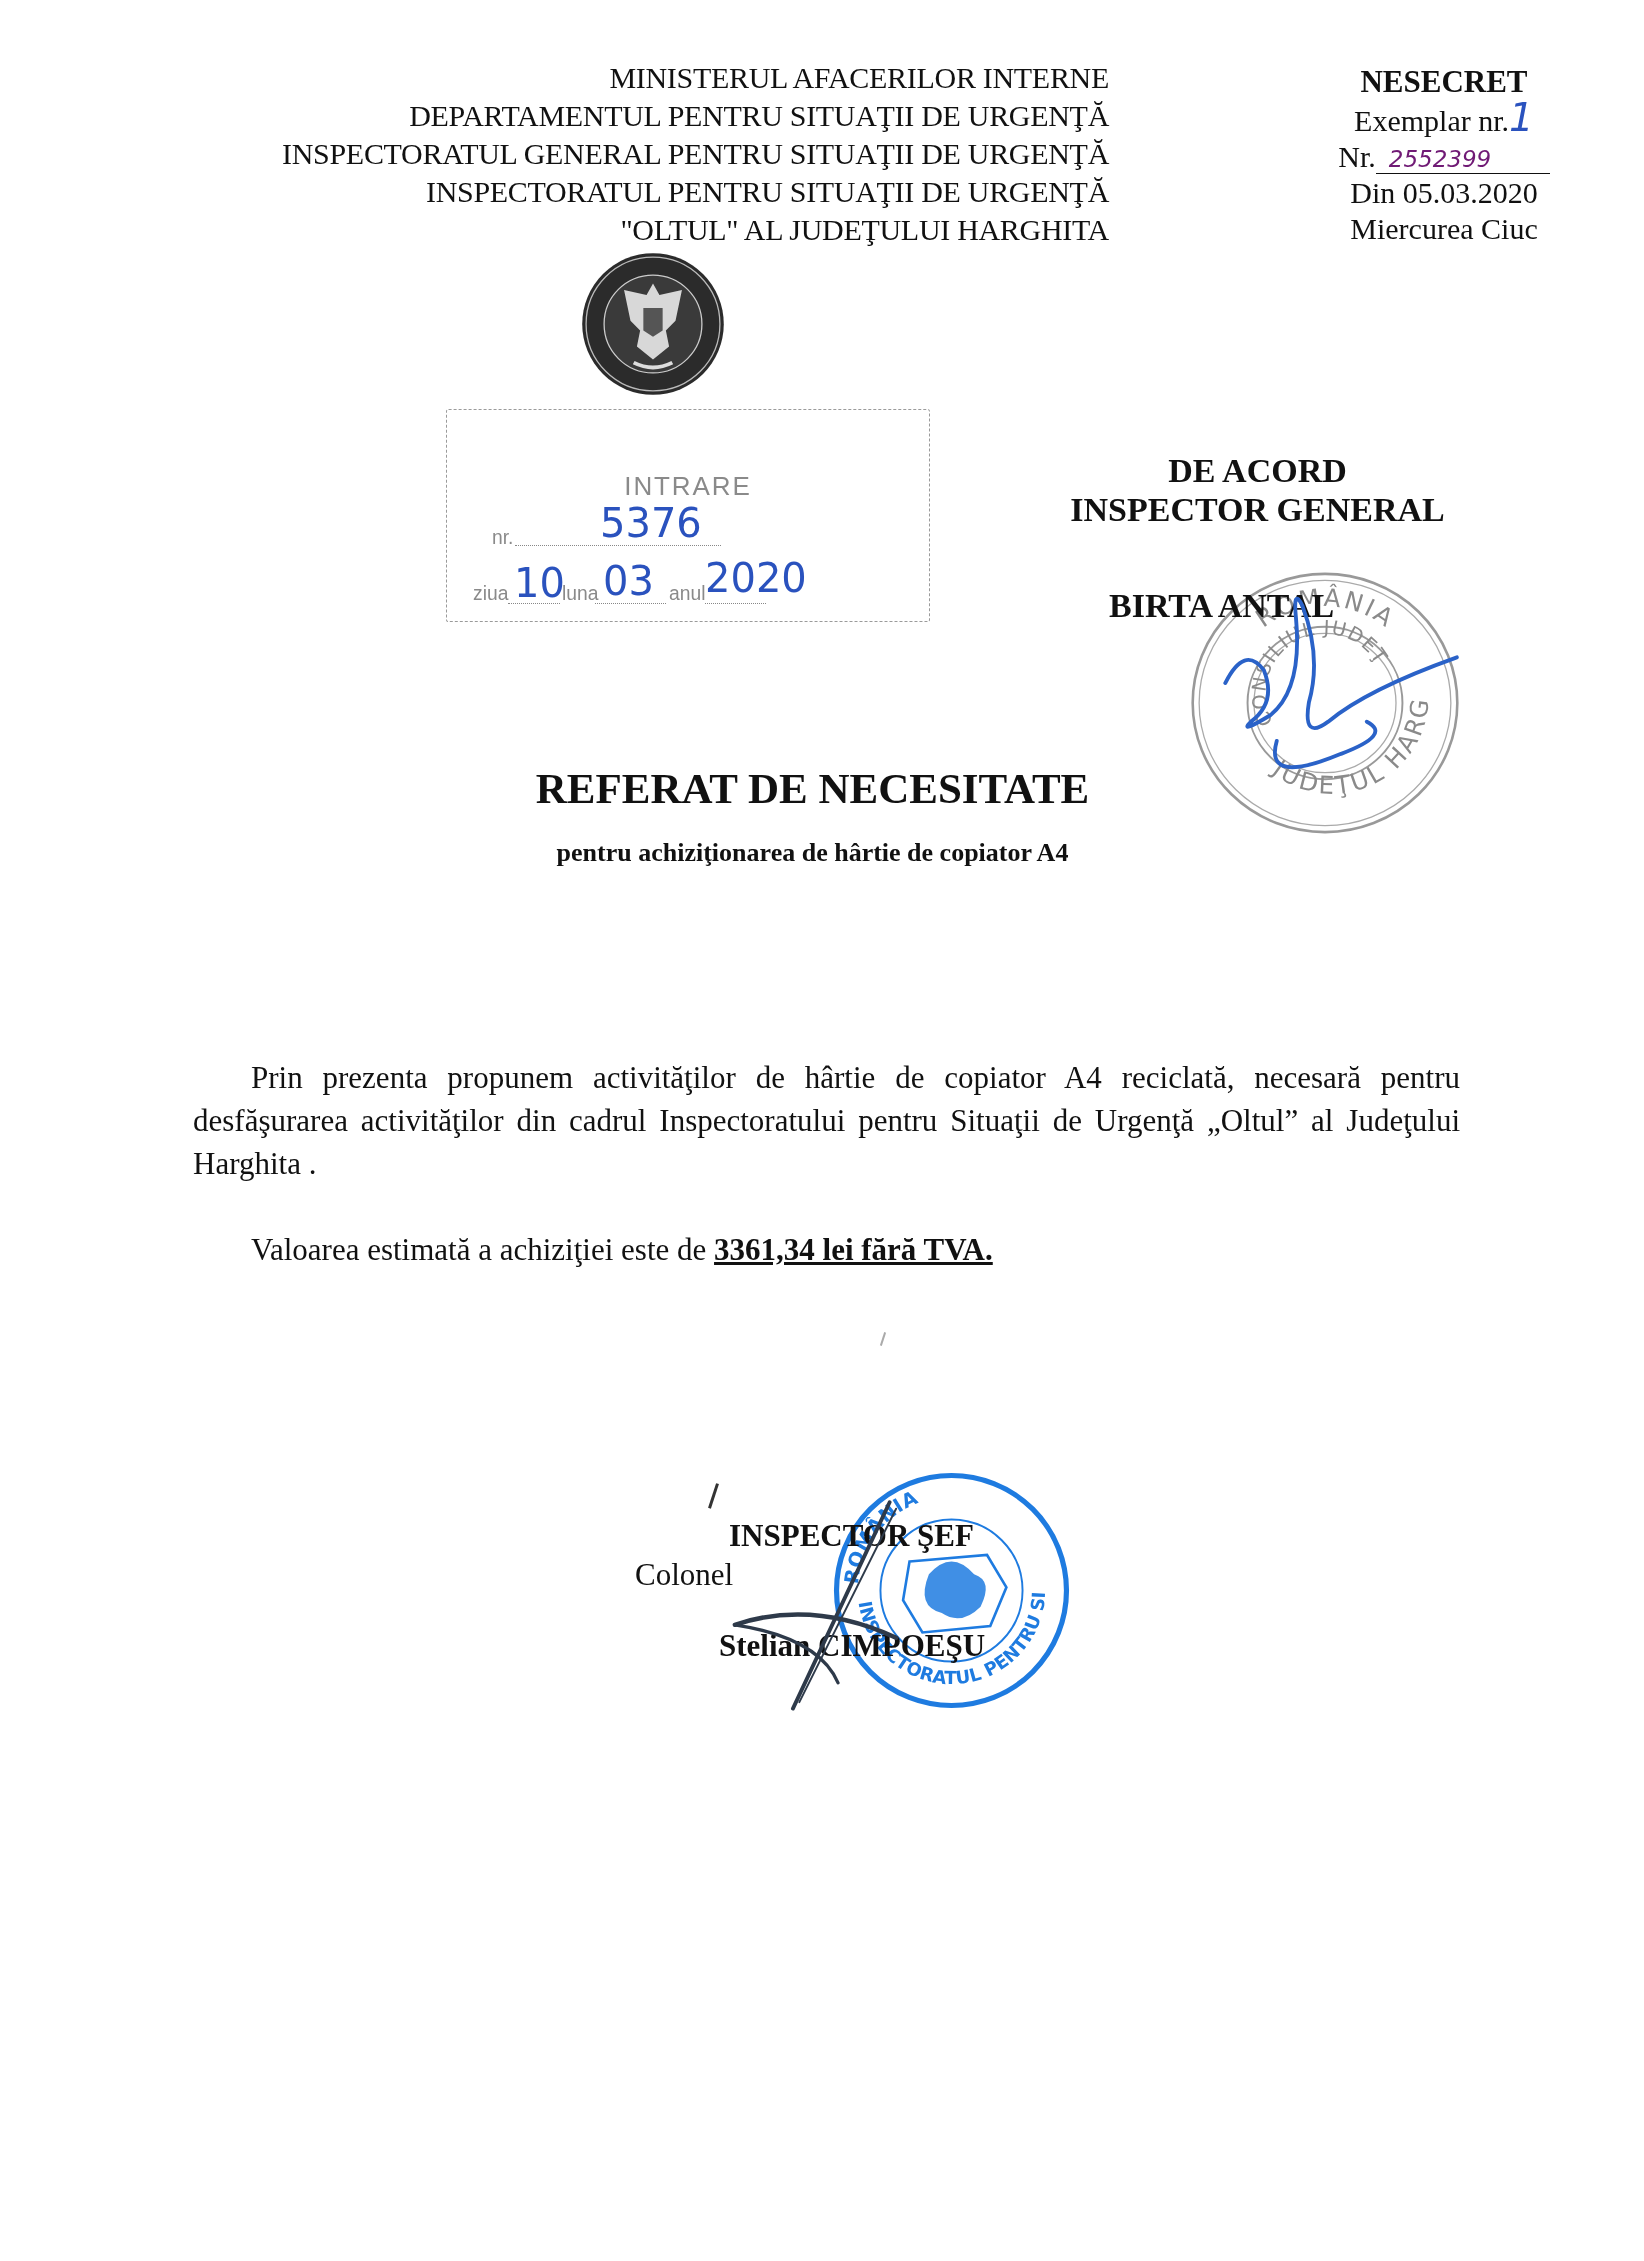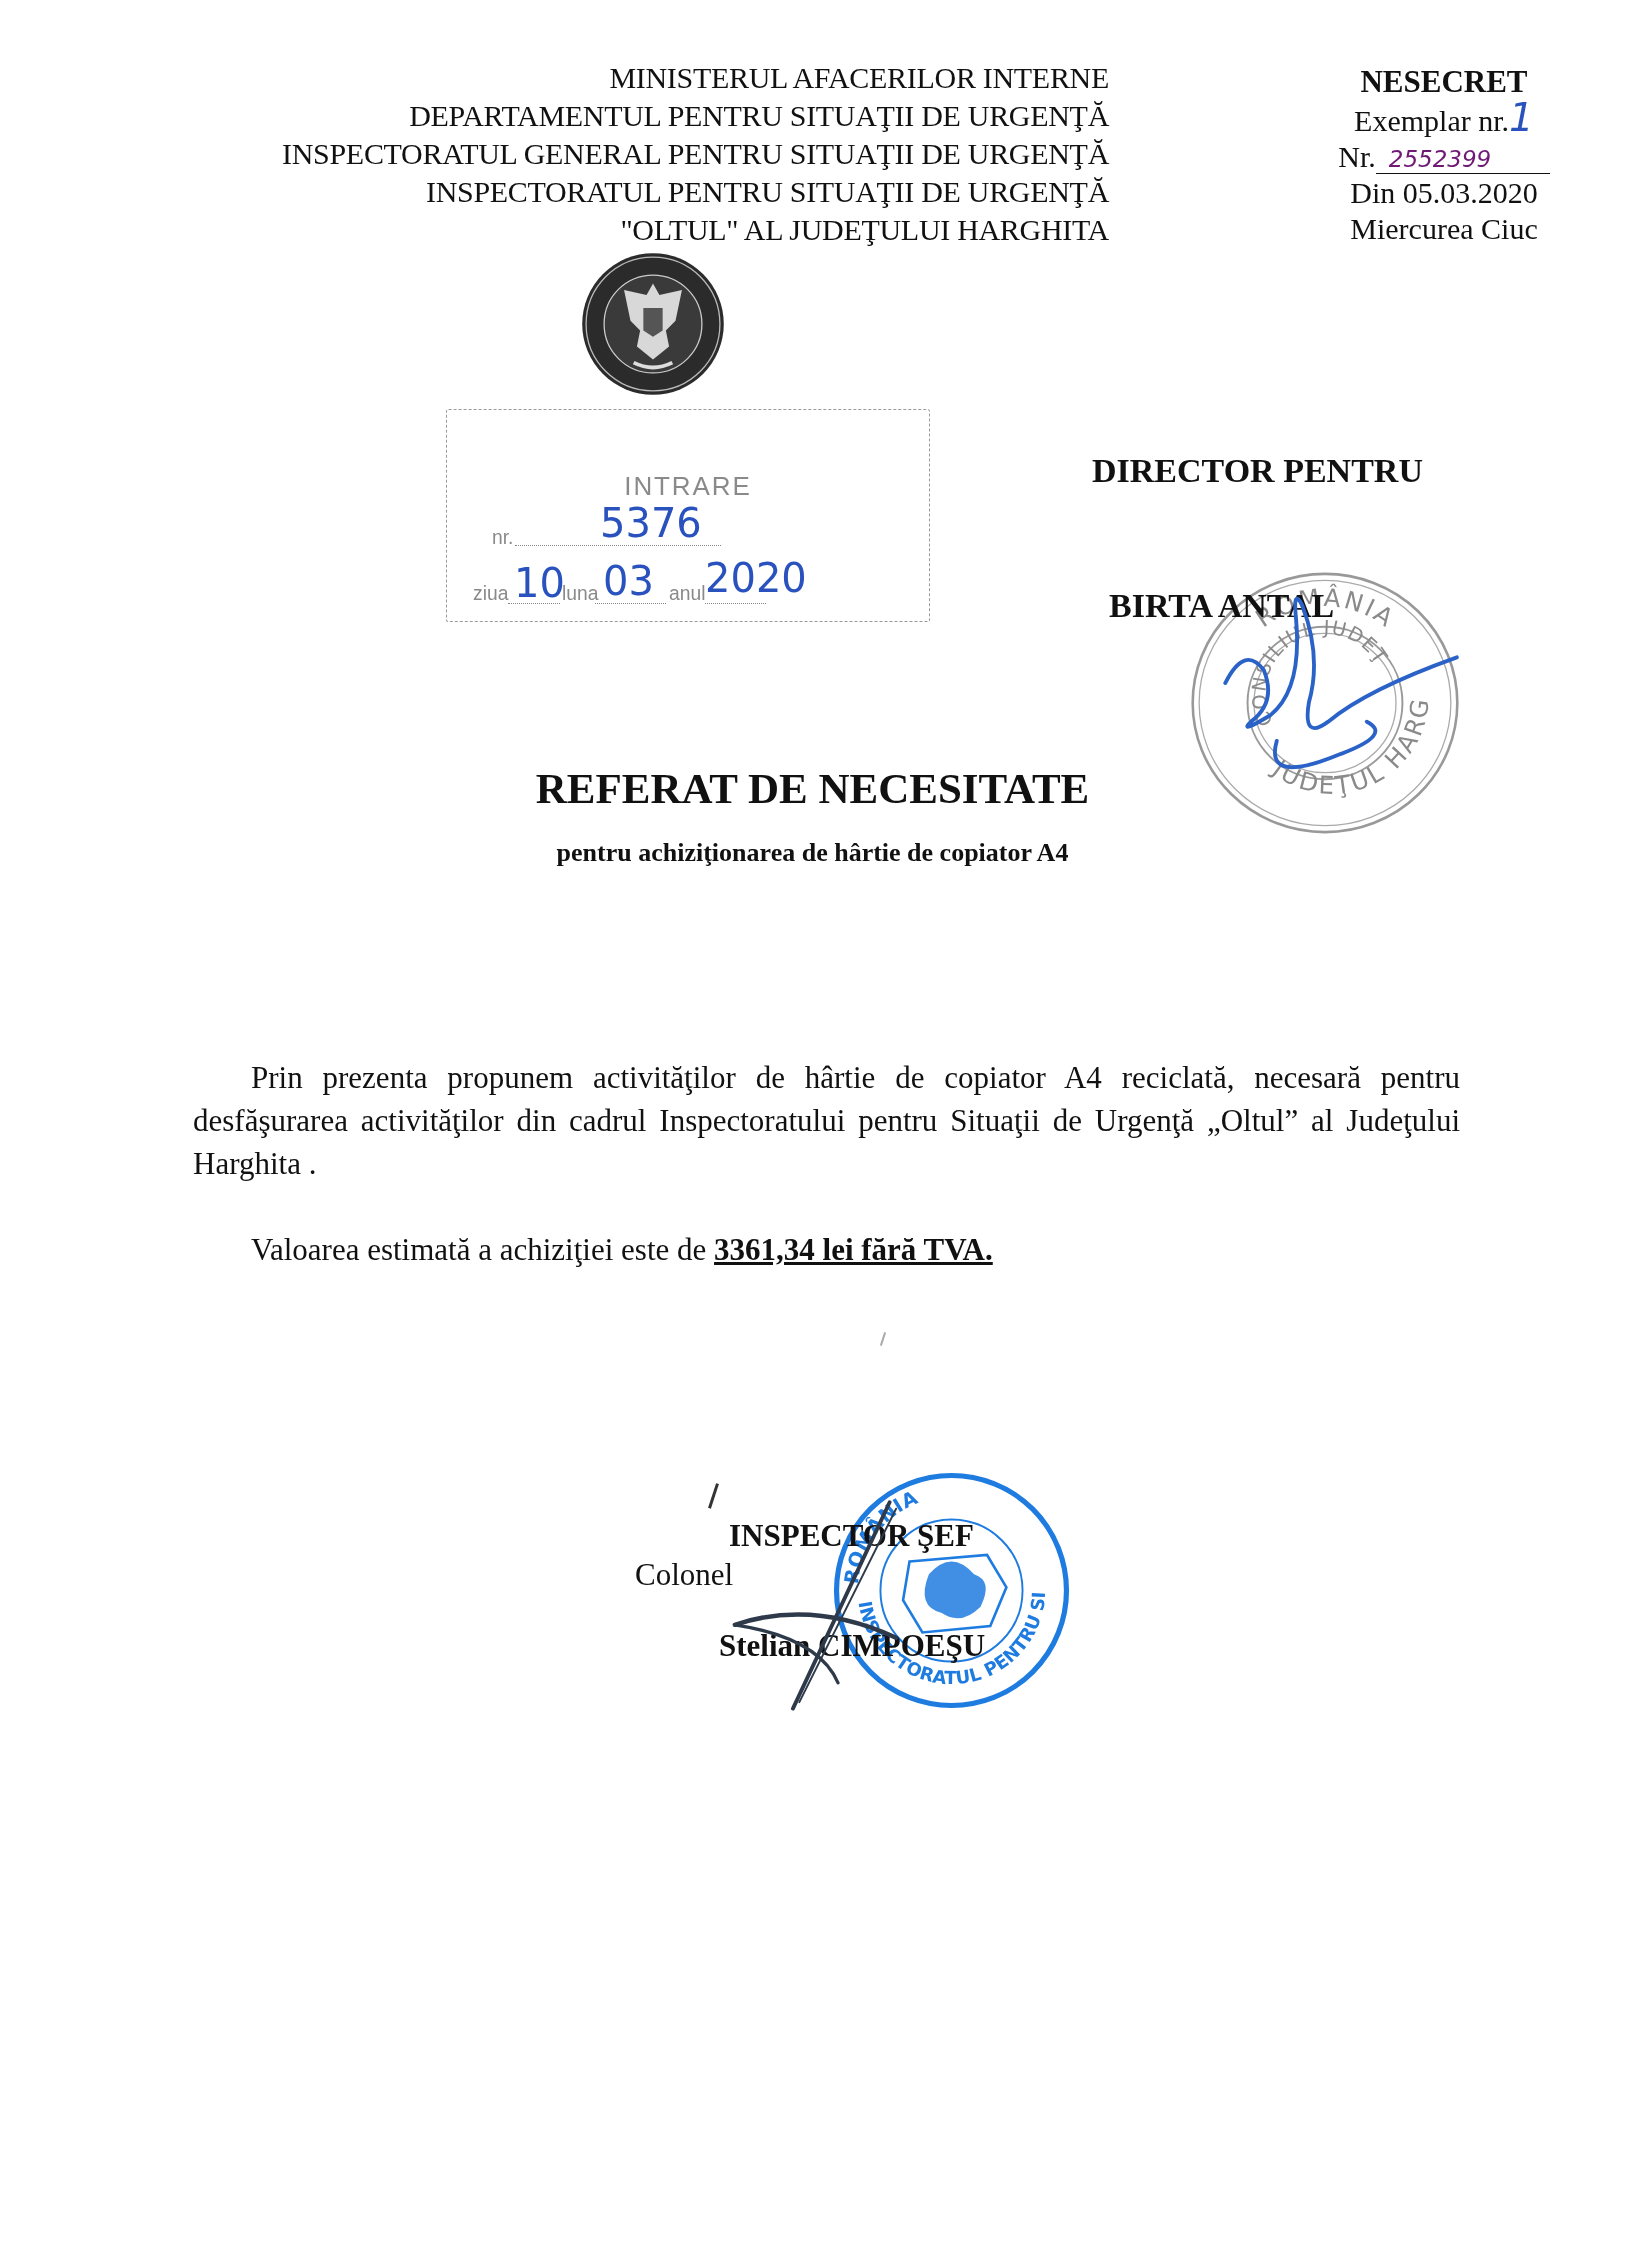--- a/index.html
+++ b/index.html
@@ -83,21 +83,22 @@
   <span class="val" style="left:67px; top:150px; font-size:40px;">10</span>
   <span class="lbl" style="left:115px; top:173px;">luna</span>
   <div class="ln" style="left:148px; top:193px; width:71px;"></div>
   <span class="val" style="left:156px; top:148px; font-size:40px;">03</span>
   <span class="lbl" style="left:222px; top:173px;">anul</span>
   <div class="ln" style="left:258px; top:193px; width:61px;"></div>
   <span class="val" style="left:258px; top:145px; font-size:40px;">2020</span>
 </div>
 
 <div class="abs agree">
-  <div>DIRECTOR PENTRU</div>
+  <div>DE ACORD</div>
+  <div>INSPECTOR GENERAL</div>
 </div>
 
 <div class="abs seal-gray">
   <svg width="284" height="284" viewBox="0 0 440 440">
     <defs>
       <path id="arcTopG" d="M70 220 A150 150 0 0 1 370 220"></path>
       <path id="arcBotG" d="M110 300 A150 150 0 0 0 380 200"></path>
       <path id="arcInG" d="M140 250 A90 90 0 0 1 300 160"></path>
     </defs>
     <ellipse cx="220" cy="220" rx="205" ry="200" fill="none" stroke="#999" stroke-width="4"></ellipse>

